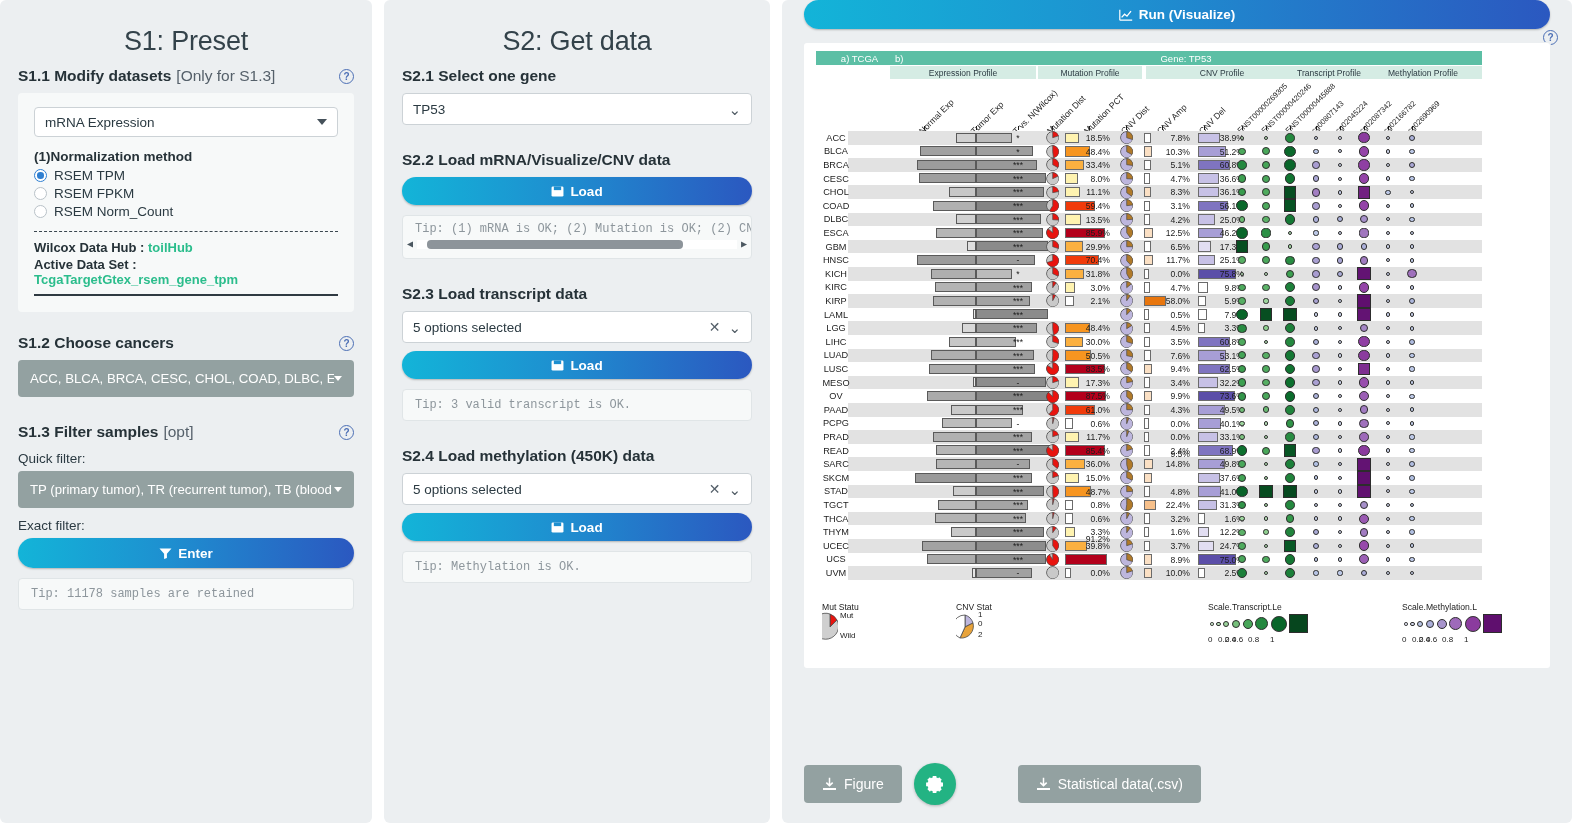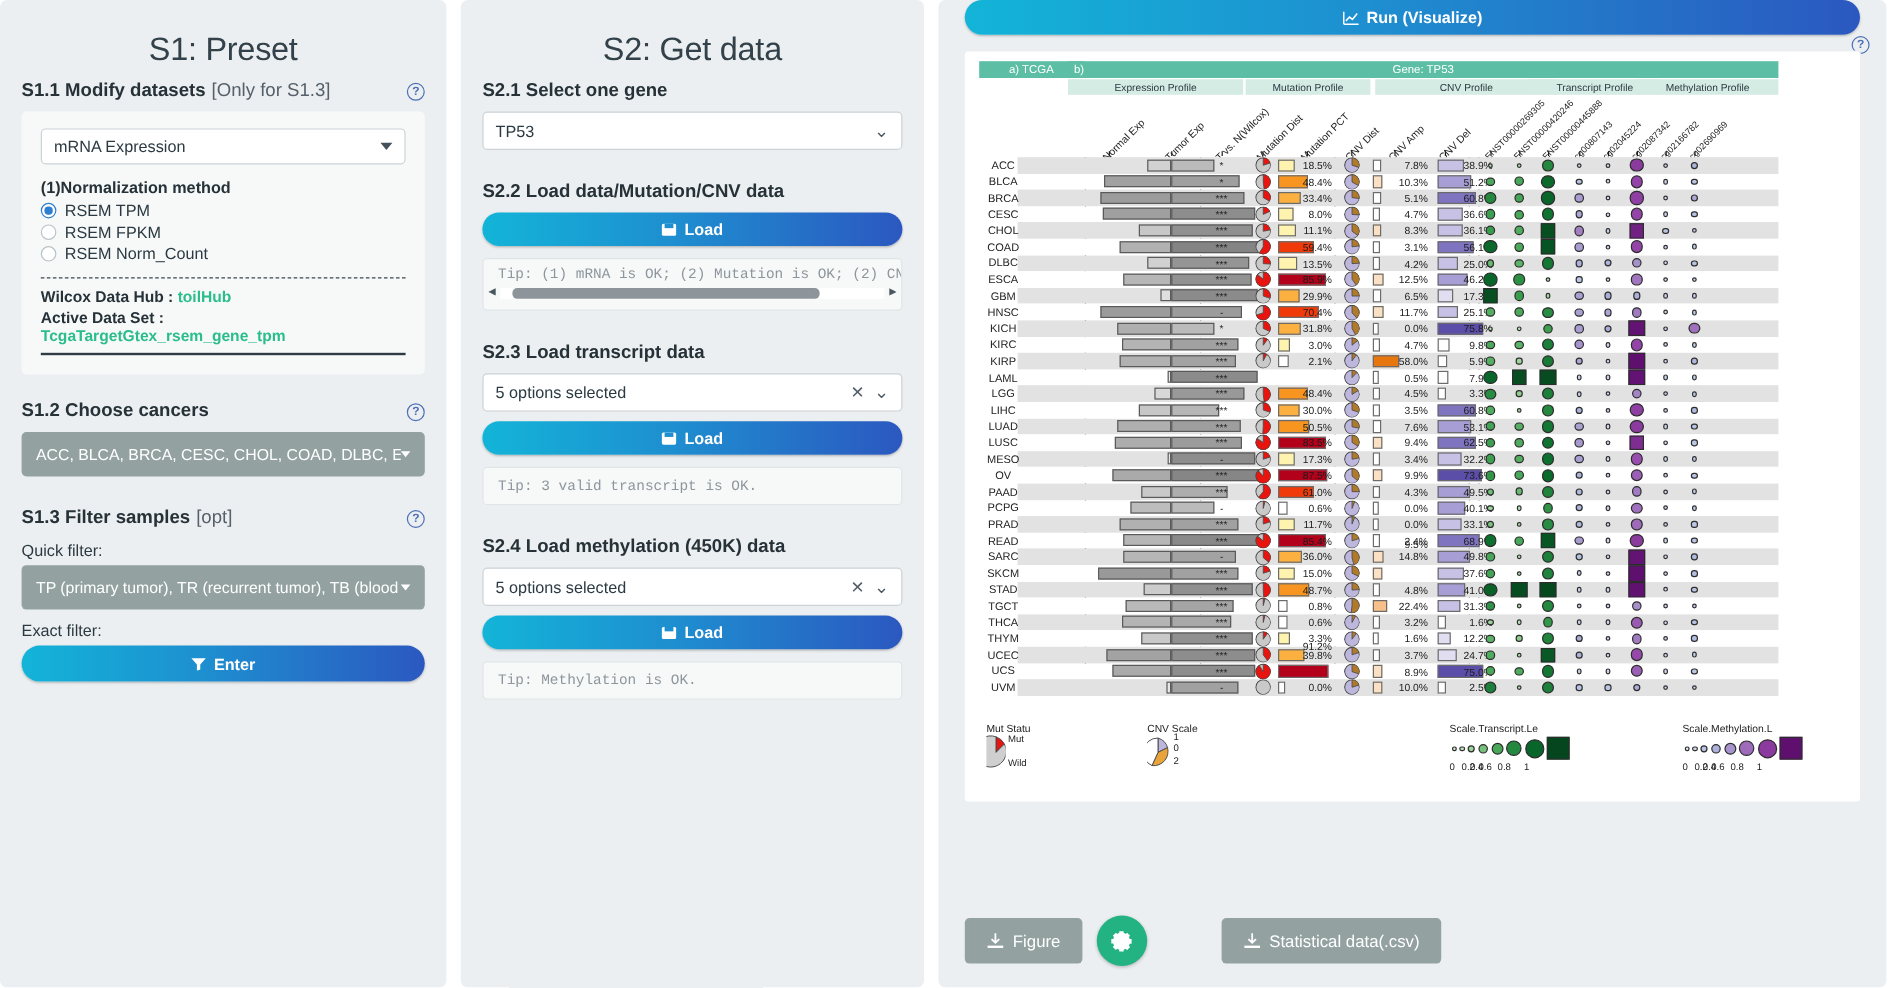--- a/index.html
+++ b/index.html
@@ -215,35 +215,36 @@
       <span class="val">TP (primary tumor), TR (recurrent tumor), TB (blood</span>
       <span class="caret"></span>
     </div>
     <div class="mini-label">Exact filter:</div>
     <button class="btn-grad tall">
       <svg width="13" height="11" viewBox="0 0 13 11">
           <path d="M0.5 0.5h12l-4.6 5.2v4.3l-2.8 0.9v-5.2z" fill="#fff"></path>
         </svg>
       <span>Enter</span>
     </button>
+    <div class="tip">Tip: 11178 samples are retained</div>
   </div>
 
   <div class="panel panel-s2">
     <div class="panel-title">S2: Get data</div>
 
     <div class="sec-head">
       <span>S2.1 Select one gene</span>
     </div>
     <div class="select-box" style="height:32px;">
       <span class="val">TP53</span>
       <span class="chev">⌄</span>
     </div>
 
     <div class="sec-head" style="margin-top:26px;">
-      <span>S2.2 Load data/Mutation/CNV data</span>
+      <span>S2.2 Load mRNA/Visualize/CNV data</span>
     </div>
     <button class="btn-grad">
       <svg width="13" height="11" viewBox="0 0 14 12">
           <rect x="0.5" y="0.5" width="13" height="11" rx="1.5" fill="#fff"></rect>
           <rect x="3" y="0.5" width="8" height="4" fill="#1e8fd0"></rect>
         </svg>
       <span>Load</span>
     </button>
     <div class="tip with-scroll">
       <div class="txt">Tip: (1) mRNA is OK; (2) Mutation is OK; (2) CNV</div>
@@ -1235,21 +1236,21 @@
           <div class="dot" style="left:556.715px;top:526.715px;width:6.57px;height:6.57px;background:rgb(171,172,216);"></div>
           <div class="dot" style="left:581.87px;top:527.87px;width:4.26px;height:4.26px;background:rgb(206,213,235);"></div>
           <div class="dot" style="left:605.765px;top:527.7650000000001px;width:4.470000000000001px;height:4.470000000000001px;background:rgb(201,210,234);"></div>
           <div class="legend-title" style="left:18px;top:558.8px;">Mut Statu</div>
           <svg style="position:absolute;left:18px;top:568.8px;" width="16" height="30">
         <path d="M8 15 L8 2 A13 13 0 0 1 15 8 Z" fill="#e8140f" stroke="#4a4a4a" stroke-width="0.8"></path>
         <path d="M8 15 L15 8 A13 13 0 1 1 8 2 Z" fill="#cfcfcf" stroke="#4a4a4a" stroke-width="0.8"></path>
           </svg>
           <div class="legend-txt" style="left:36px;top:567.8px;">Mut</div>
           <div class="legend-txt" style="left:36px;top:587.8px;">Wild</div>
-          <div class="legend-title" style="left:152px;top:558.8px;">CNV Scale</div>
+          <div class="legend-title" style="left:152px;top:558.8px;">CNV Stat</div>
           <svg style="position:absolute;left:152px;top:568.8px;" width="18" height="30">
         <path d="M9 15 L9 3 A12 12 0 0 1 17 11 Z" fill="#bdb6dd" stroke="#4a4a4a" stroke-width="0.8"></path>
         <path d="M9 15 L17 11 A12 12 0 0 1 4 26 Z" fill="#e8a33a" stroke="#4a4a4a" stroke-width="0.8"></path>
         <path d="M9 15 L4 26 A12 12 0 0 1 9 3 Z" fill="#ffffff" stroke="#4a4a4a" stroke-width="0.8"></path>
           </svg>
           <div class="legend-txt" style="left:174px;top:566.8px;">1</div>
           <div class="legend-txt" style="left:174px;top:575.8px;">0</div>
           <div class="legend-txt" style="left:174px;top:586.8px;">2</div>
           <div class="legend-title" style="left:404px;top:558.8px;">Scale.Transcript.Le</div>
           <div class="dot" style="left:406px;top:578.9799999999999px;width:3.64px;height:3.64px;background:rgb(207,234,207);"></div>

